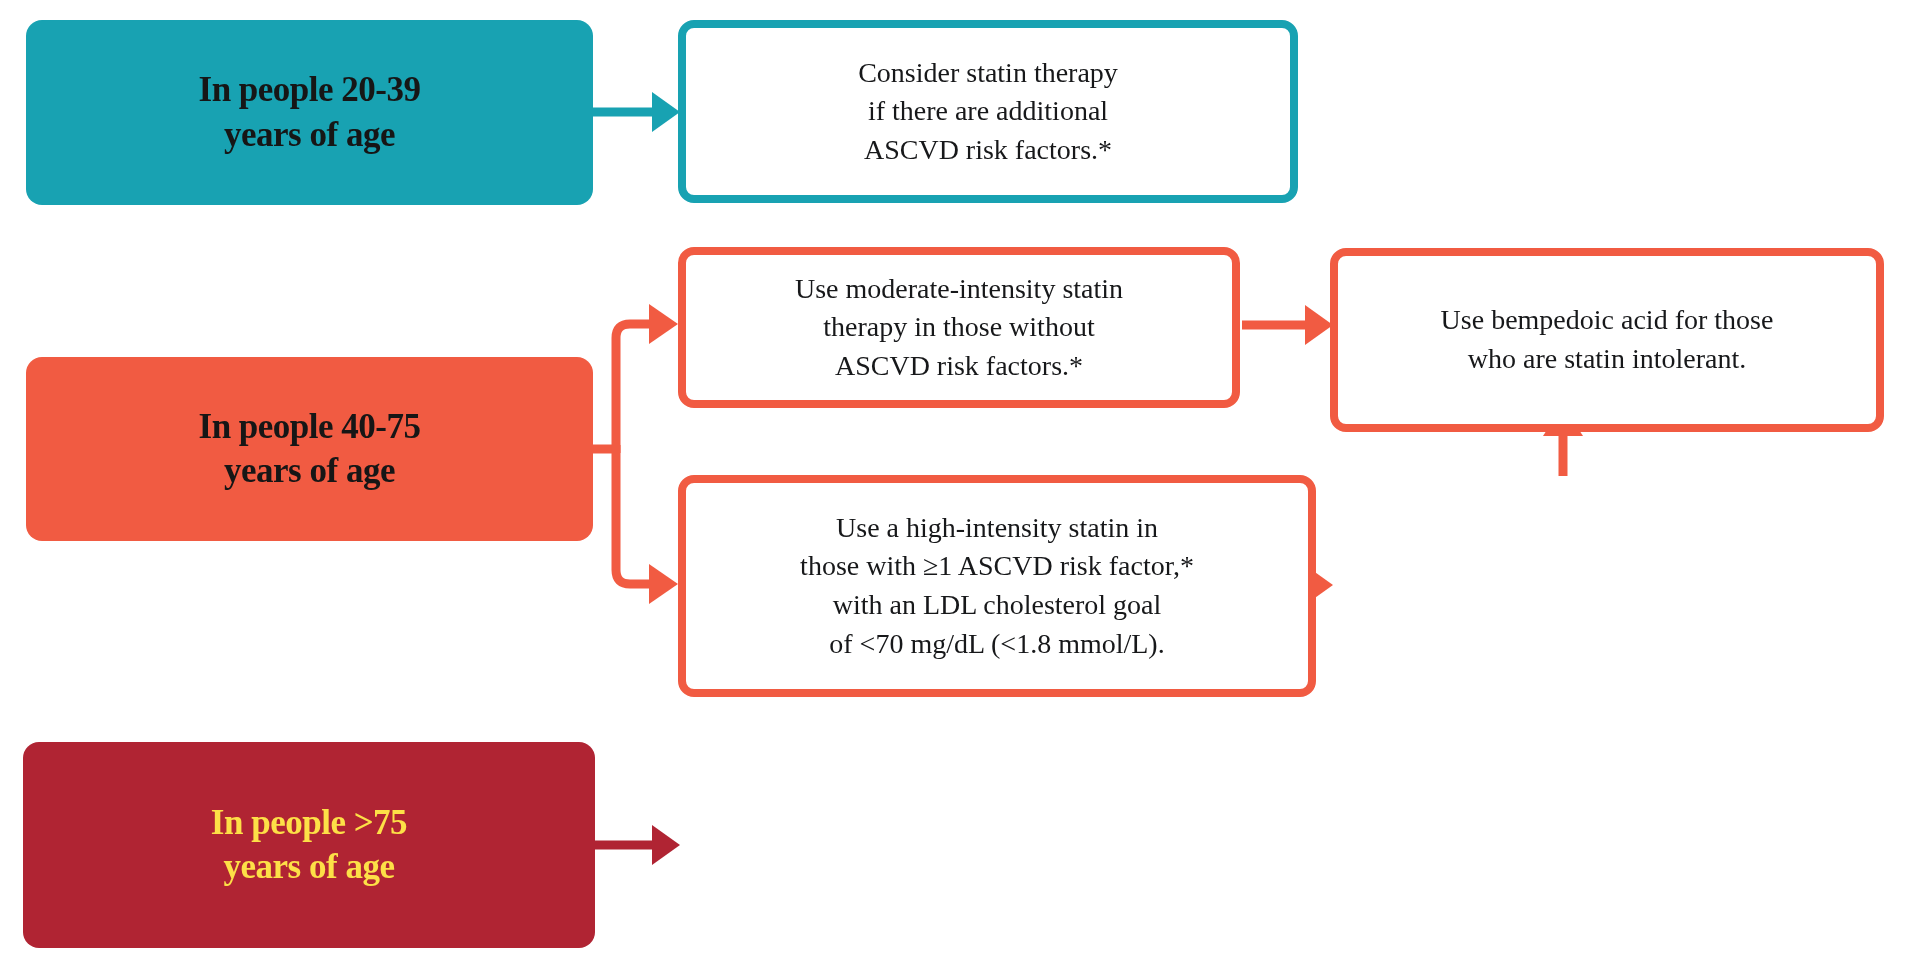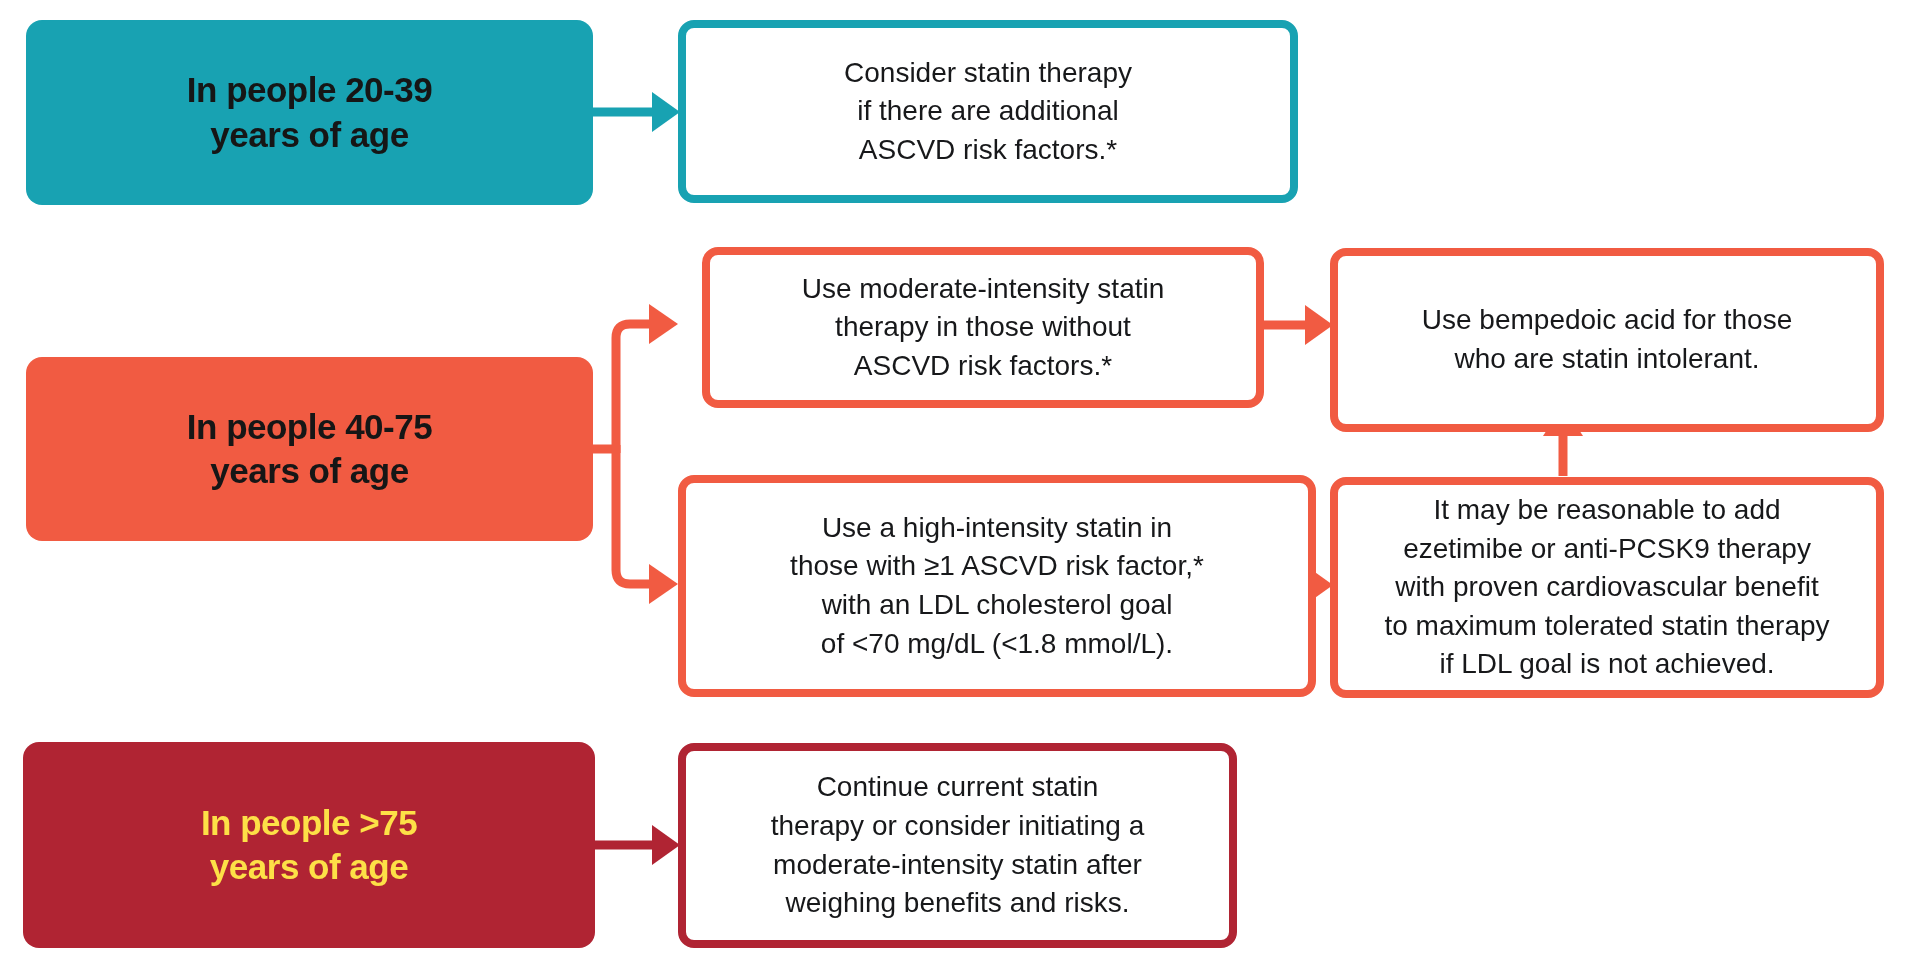--- a/index.html
+++ b/index.html
@@ -10,38 +10,39 @@
     font-family:"Liberation Sans", sans-serif;
     overflow:hidden;
   }
   .edges{position:absolute;left:0;top:0;width:1920px;height:970px;}
   .box{
     position:absolute;
     display:flex;align-items:center;justify-content:center;
     text-align:center;
     box-sizing:border-box;
     border-radius:16px;
+    font-family:Liberation Serif, serif;
   }
   .box .txt{white-space:pre-line;}
   .src{color:#161616;}
   .src .txt{font-size:35px;font-weight:700;line-height:1.27;letter-spacing:-0.5px;}
   .dst{background:#fff;border:8px solid;}
   .dst .txt{font-size:28px;font-weight:400;line-height:1.38;color:#17181a;}
   .src.teal{background:var(--teal);}
   .src.coral{background:var(--coral);}
   .src.crimson{background:var(--crimson);color:#fde047;}
   .dst.teal{border-color:var(--teal);}
   .dst.coral{border-color:var(--coral);}
   .dst.crimson{border-color:var(--crimson);}
 
   
   .b-age2039   {left:26px;  top:20px;  width:567px; height:185px;}
   .b-consider  {left:678px; top:20px;  width:620px; height:183px;}
   .b-age4075   {left:26px;  top:357px; width:567px; height:184px;}
-  .b-moderate  {left:678px; top:247px; width:562px; height:161px;margin-left:24px;}
+  .b-moderate  {left:678px; top:247px; width:562px; height:161px;}
   .b-bempedoic {left:1330px;top:248px; width:554px; height:184px;}
   .b-high      {left:678px; top:475px; width:638px; height:222px;}
   .b-ezetimibe {left:1330px;top:477px; width:554px; height:221px;}
   .b-age75     {left:23px;  top:742px; width:572px; height:206px;}
   .b-continue  {left:678px; top:743px; width:559px; height:205px;}
 
   .edges path{fill:none;stroke-width:9px;}
   .edges .teal-s{stroke:var(--teal);}   .edges .teal-f{fill:var(--teal);}
   .edges .coral-s{stroke:var(--coral);} .edges .coral-f{fill:var(--coral);}
   .edges .crimson-s{stroke:var(--crimson);} .edges .crimson-f{fill:var(--crimson);}
@@ -109,32 +110,19 @@
   <div class="box dst coral b-bempedoic">
     <div class="txt">Use bempedoic acid for those
 who are statin intolerant.</div>
   </div>
   <div class="box dst coral b-high">
     <div class="txt">Use a high-intensity statin in
 those with ≥1 ASCVD risk factor,*
 with an LDL cholesterol goal
 of &lt;70 mg/dL (&lt;1.8 mmol/L).</div>
   </div>
-  <div class="box dst coral b-ezetimibe">
-    <div class="txt">It may be reasonable to add
-ezetimibe or anti-PCSK9 therapy
-with proven cardiovascular benefit
-to maximum tolerated statin therapy
-if LDL goal is not achieved.</div>
-  </div>
 
   <div class="box src crimson b-age75">
     <div class="txt">In people &gt;75
 years of age</div>
   </div>
-  <div class="box dst crimson b-continue">
-    <div class="txt">Continue current statin
-therapy or consider initiating a
-moderate-intensity statin after
-weighing benefits and risks.</div>
-  </div>
 
 </div>
 
 </body></html>

